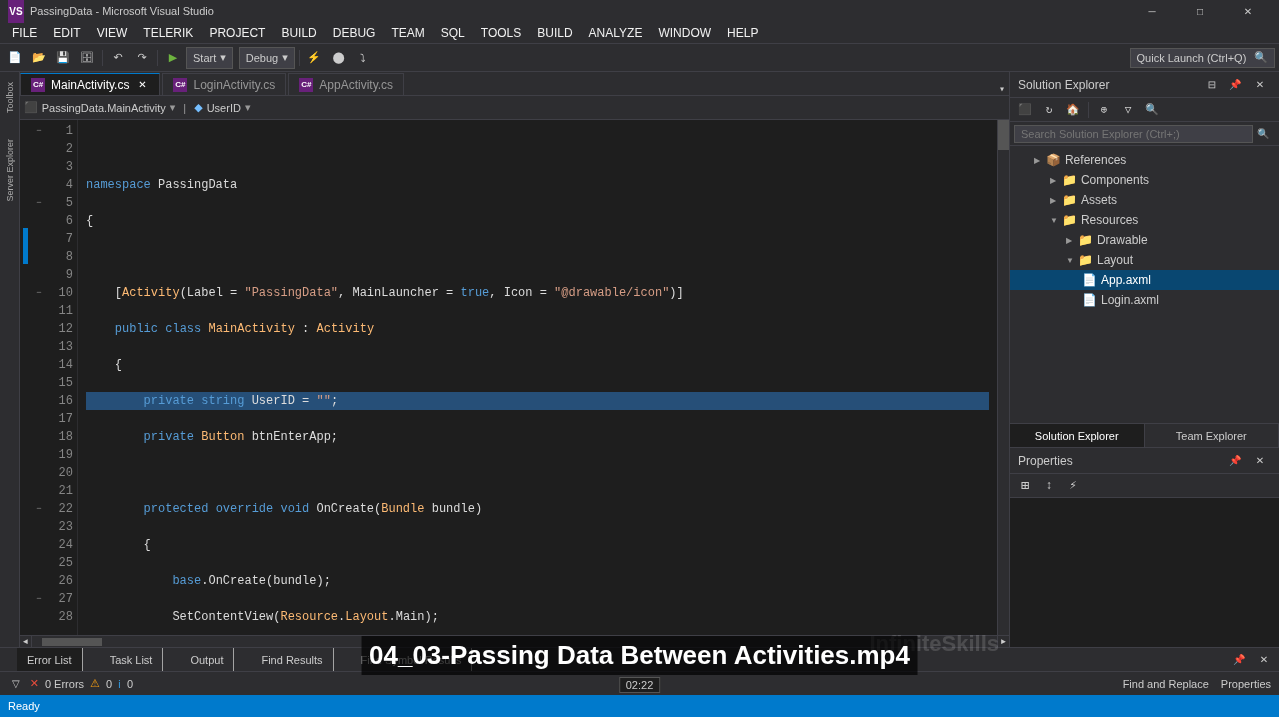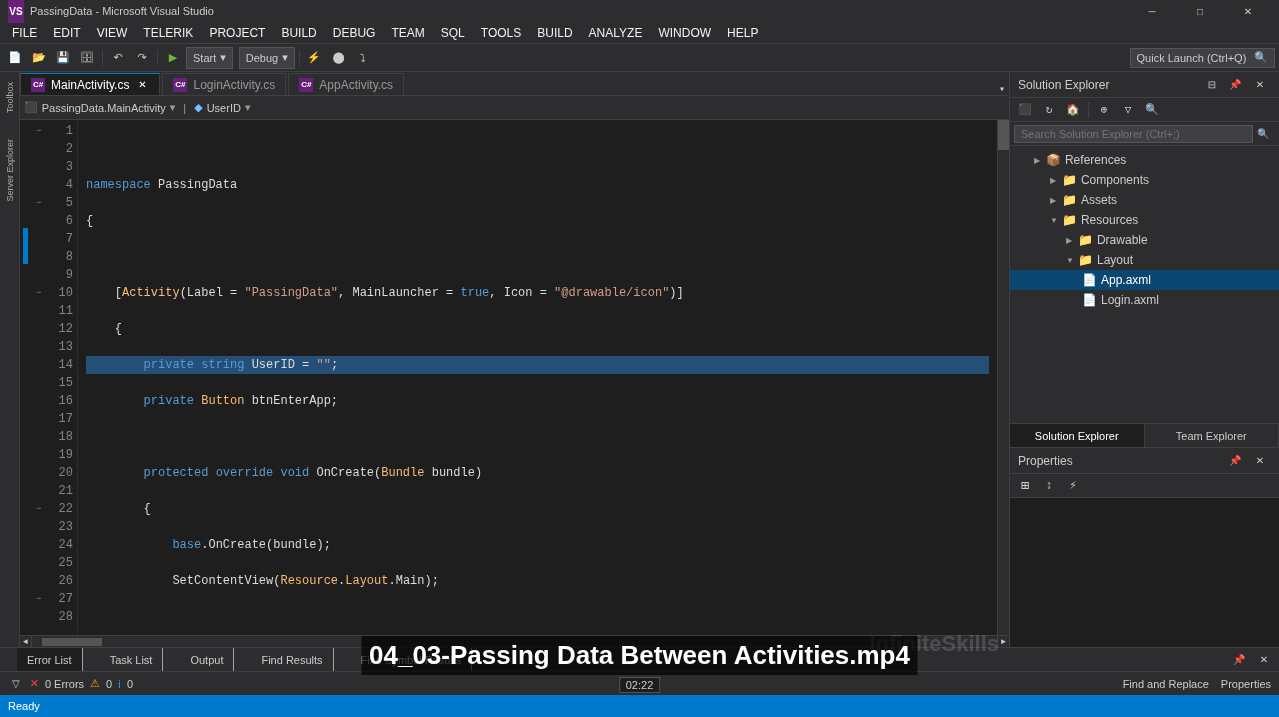--- a/index.html
+++ b/index.html
@@ -611,20 +611,21 @@
           <div class="ln">26</div>
           <div class="ln">27</div>
           <div class="ln">28</div>
         </div>
 
         <div id="code-area" style="flex:1;padding:2px 8px;font-size:12px;line-height:18px;overflow:auto;white-space:pre;font-family:'Consolas','Courier New',monospace;margin-top:36px;">
 <div class="ln"><span class="kw">namespace</span><span class="plain"> PassingData</span></div>
 <div class="ln"><span class="plain">{</span></div>
 <div class="ln"><span class="plain"></span></div>
 <div class="ln"><span class="plain">    [</span><span class="cls">Activity</span><span class="plain">(Label = </span><span class="str">"PassingData"</span><span class="plain">, MainLauncher = </span><span class="kw">true</span><span class="plain">, Icon = </span><span class="str">"@drawable/icon"</span><span class="plain">)]</span></div>
+<div class="ln"><span class="plain">    </span><span class="kw">public</span><span class="plain"> </span><span class="kw">class</span><span class="plain"> </span><span class="cls">MainActivity</span><span class="plain"> : </span><span class="cls">Activity</span></div>
 <div class="ln"><span class="plain">    {</span></div>
 <div class="ln" style="background:#264f78;"><span class="plain">        </span><span class="kw">private</span><span class="plain"> </span><span class="kw">string</span><span class="plain"> UserID = </span><span class="str">""</span><span class="plain">;</span></div>
 <div class="ln"><span class="plain">        </span><span class="kw">private</span><span class="plain"> </span><span class="cls">Button</span><span class="plain"> btnEnterApp;</span></div>
 <div class="ln"><span class="plain"></span></div>
 <div class="ln"><span class="plain">        </span><span class="kw">protected</span><span class="plain"> </span><span class="kw">override</span><span class="plain"> </span><span class="kw">void</span><span class="plain"> </span><span class="mth">OnCreate</span><span class="plain">(</span><span class="cls">Bundle</span><span class="plain"> bundle)</span></div>
 <div class="ln"><span class="plain">        {</span></div>
 <div class="ln"><span class="plain">            </span><span class="kw">base</span><span class="plain">.</span><span class="mth">OnCreate</span><span class="plain">(bundle);</span></div>
 <div class="ln"><span class="plain">            </span><span class="mth">SetContentView</span><span class="plain">(</span><span class="cls">Resource</span><span class="plain">.</span><span class="cls">Layout</span><span class="plain">.Main);</span></div>
 <div class="ln"><span class="plain"></span></div>
 

